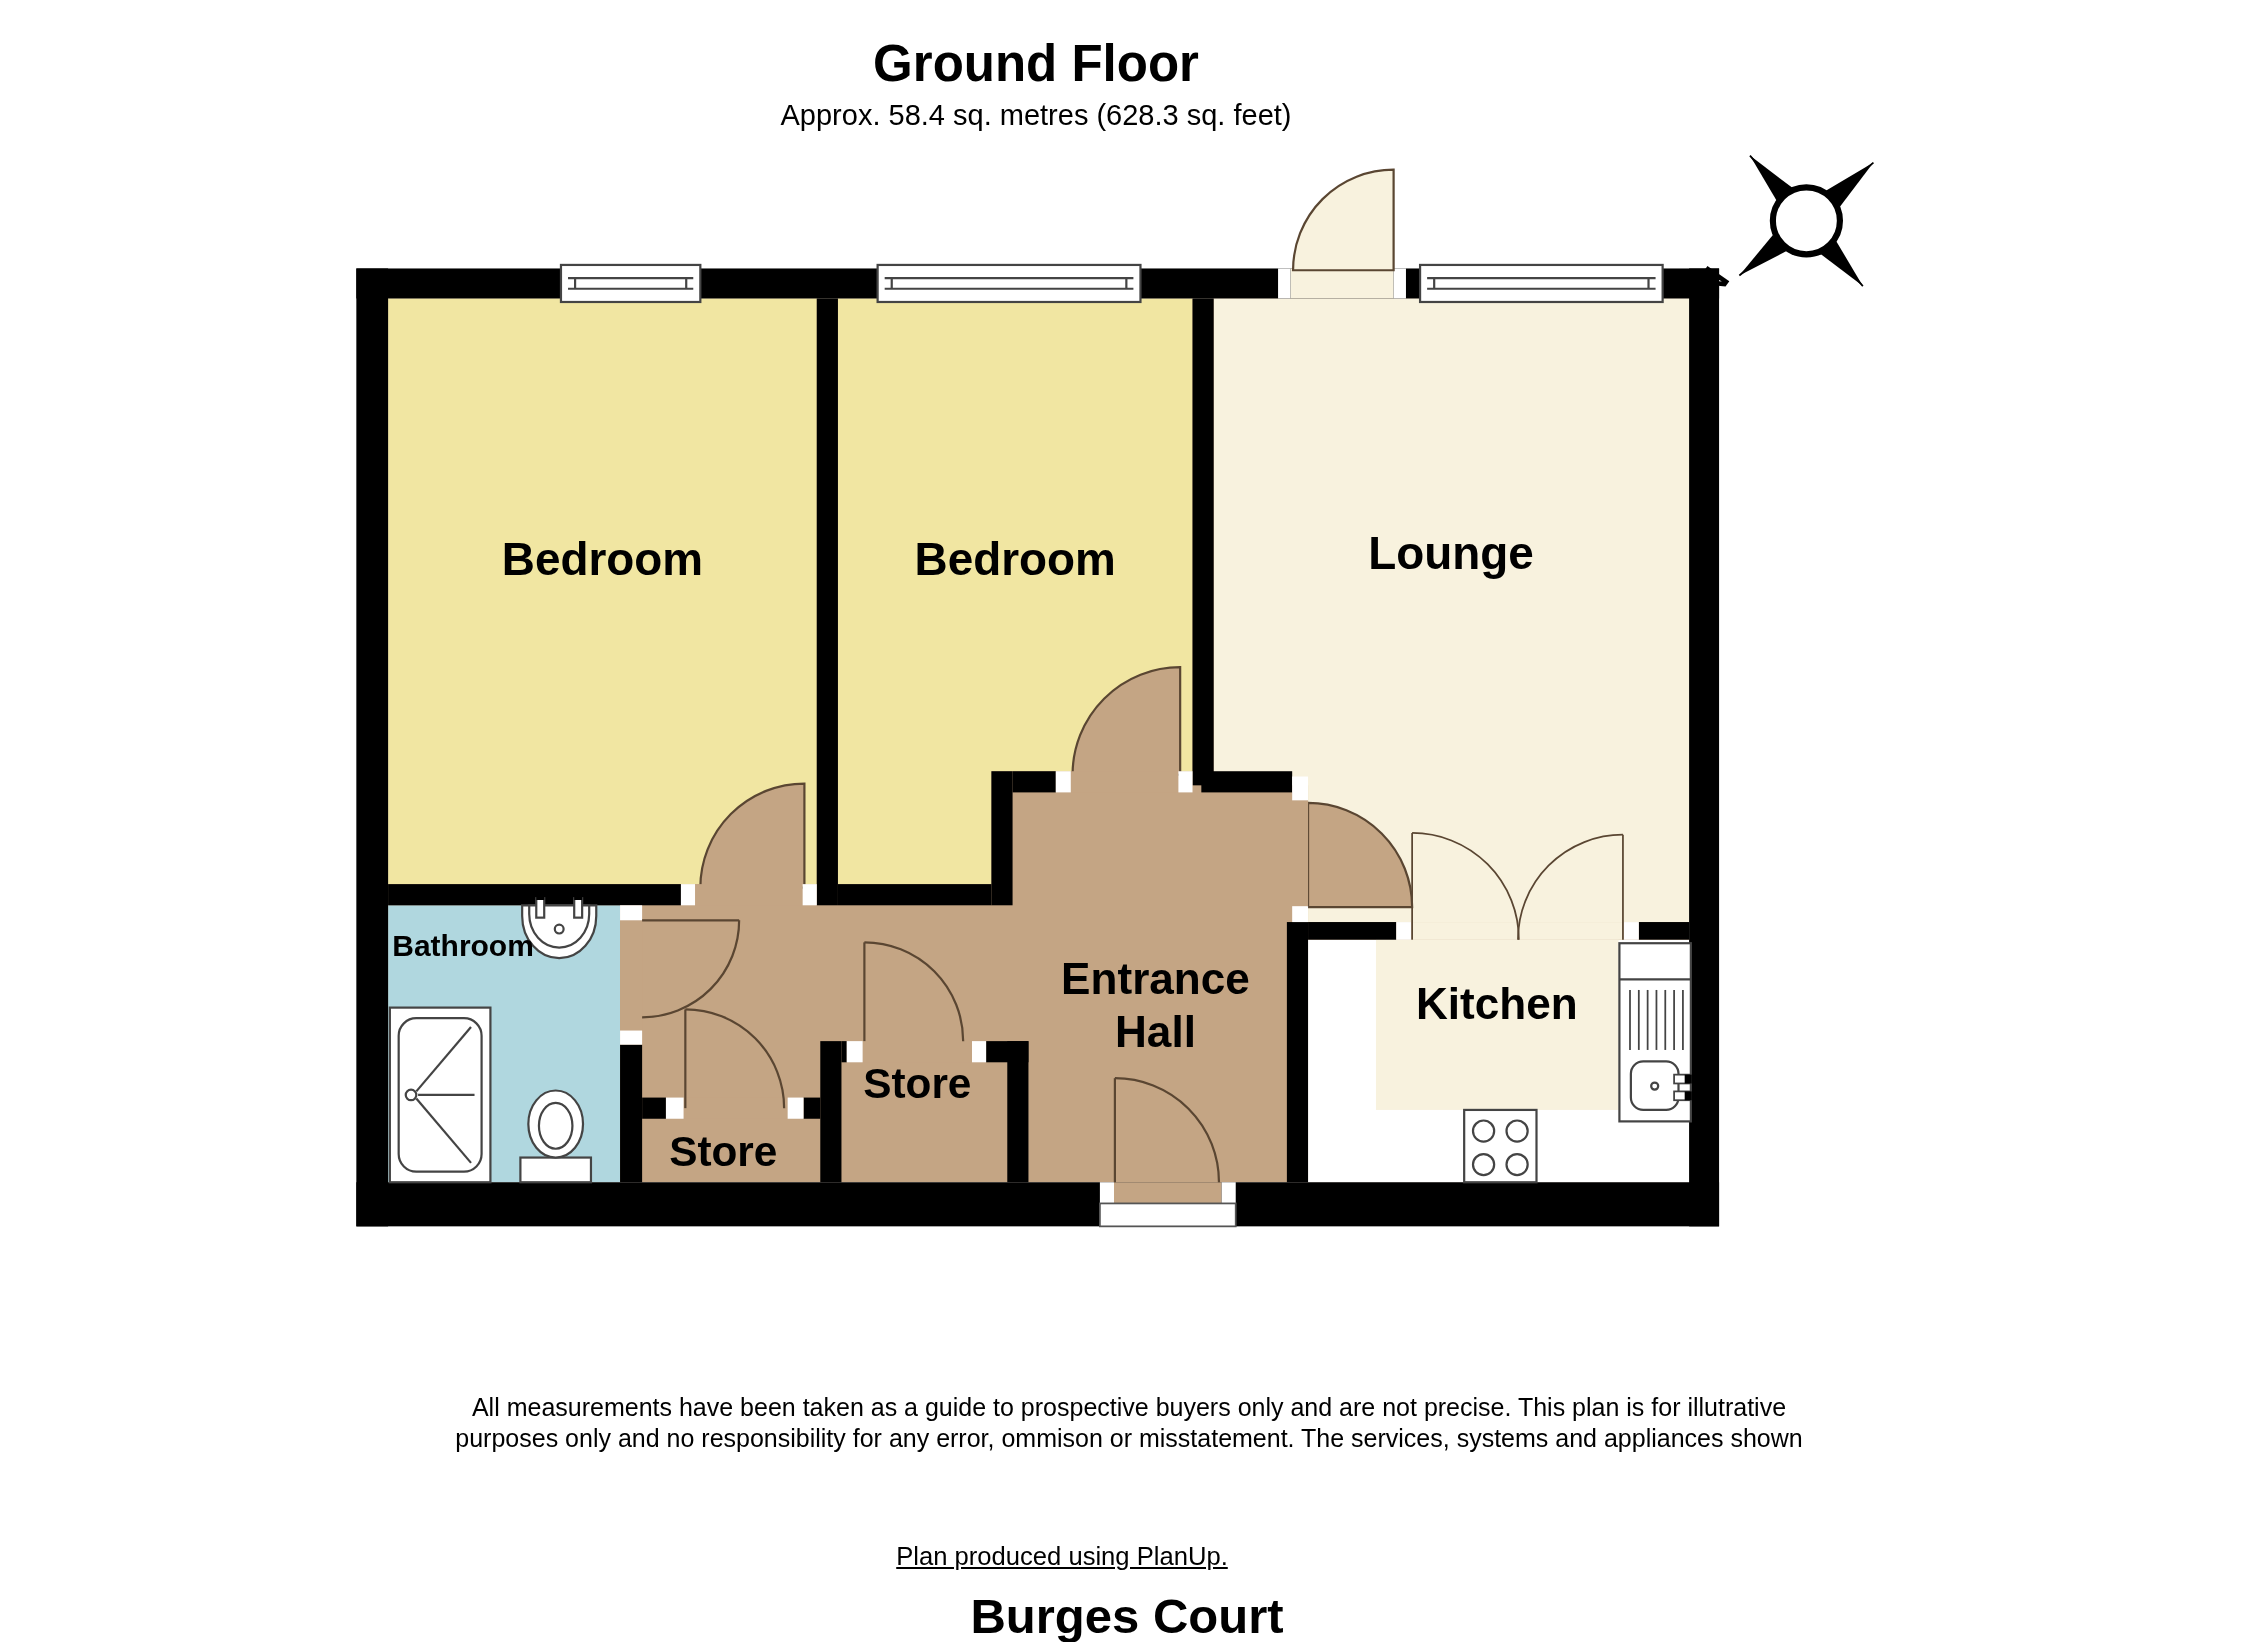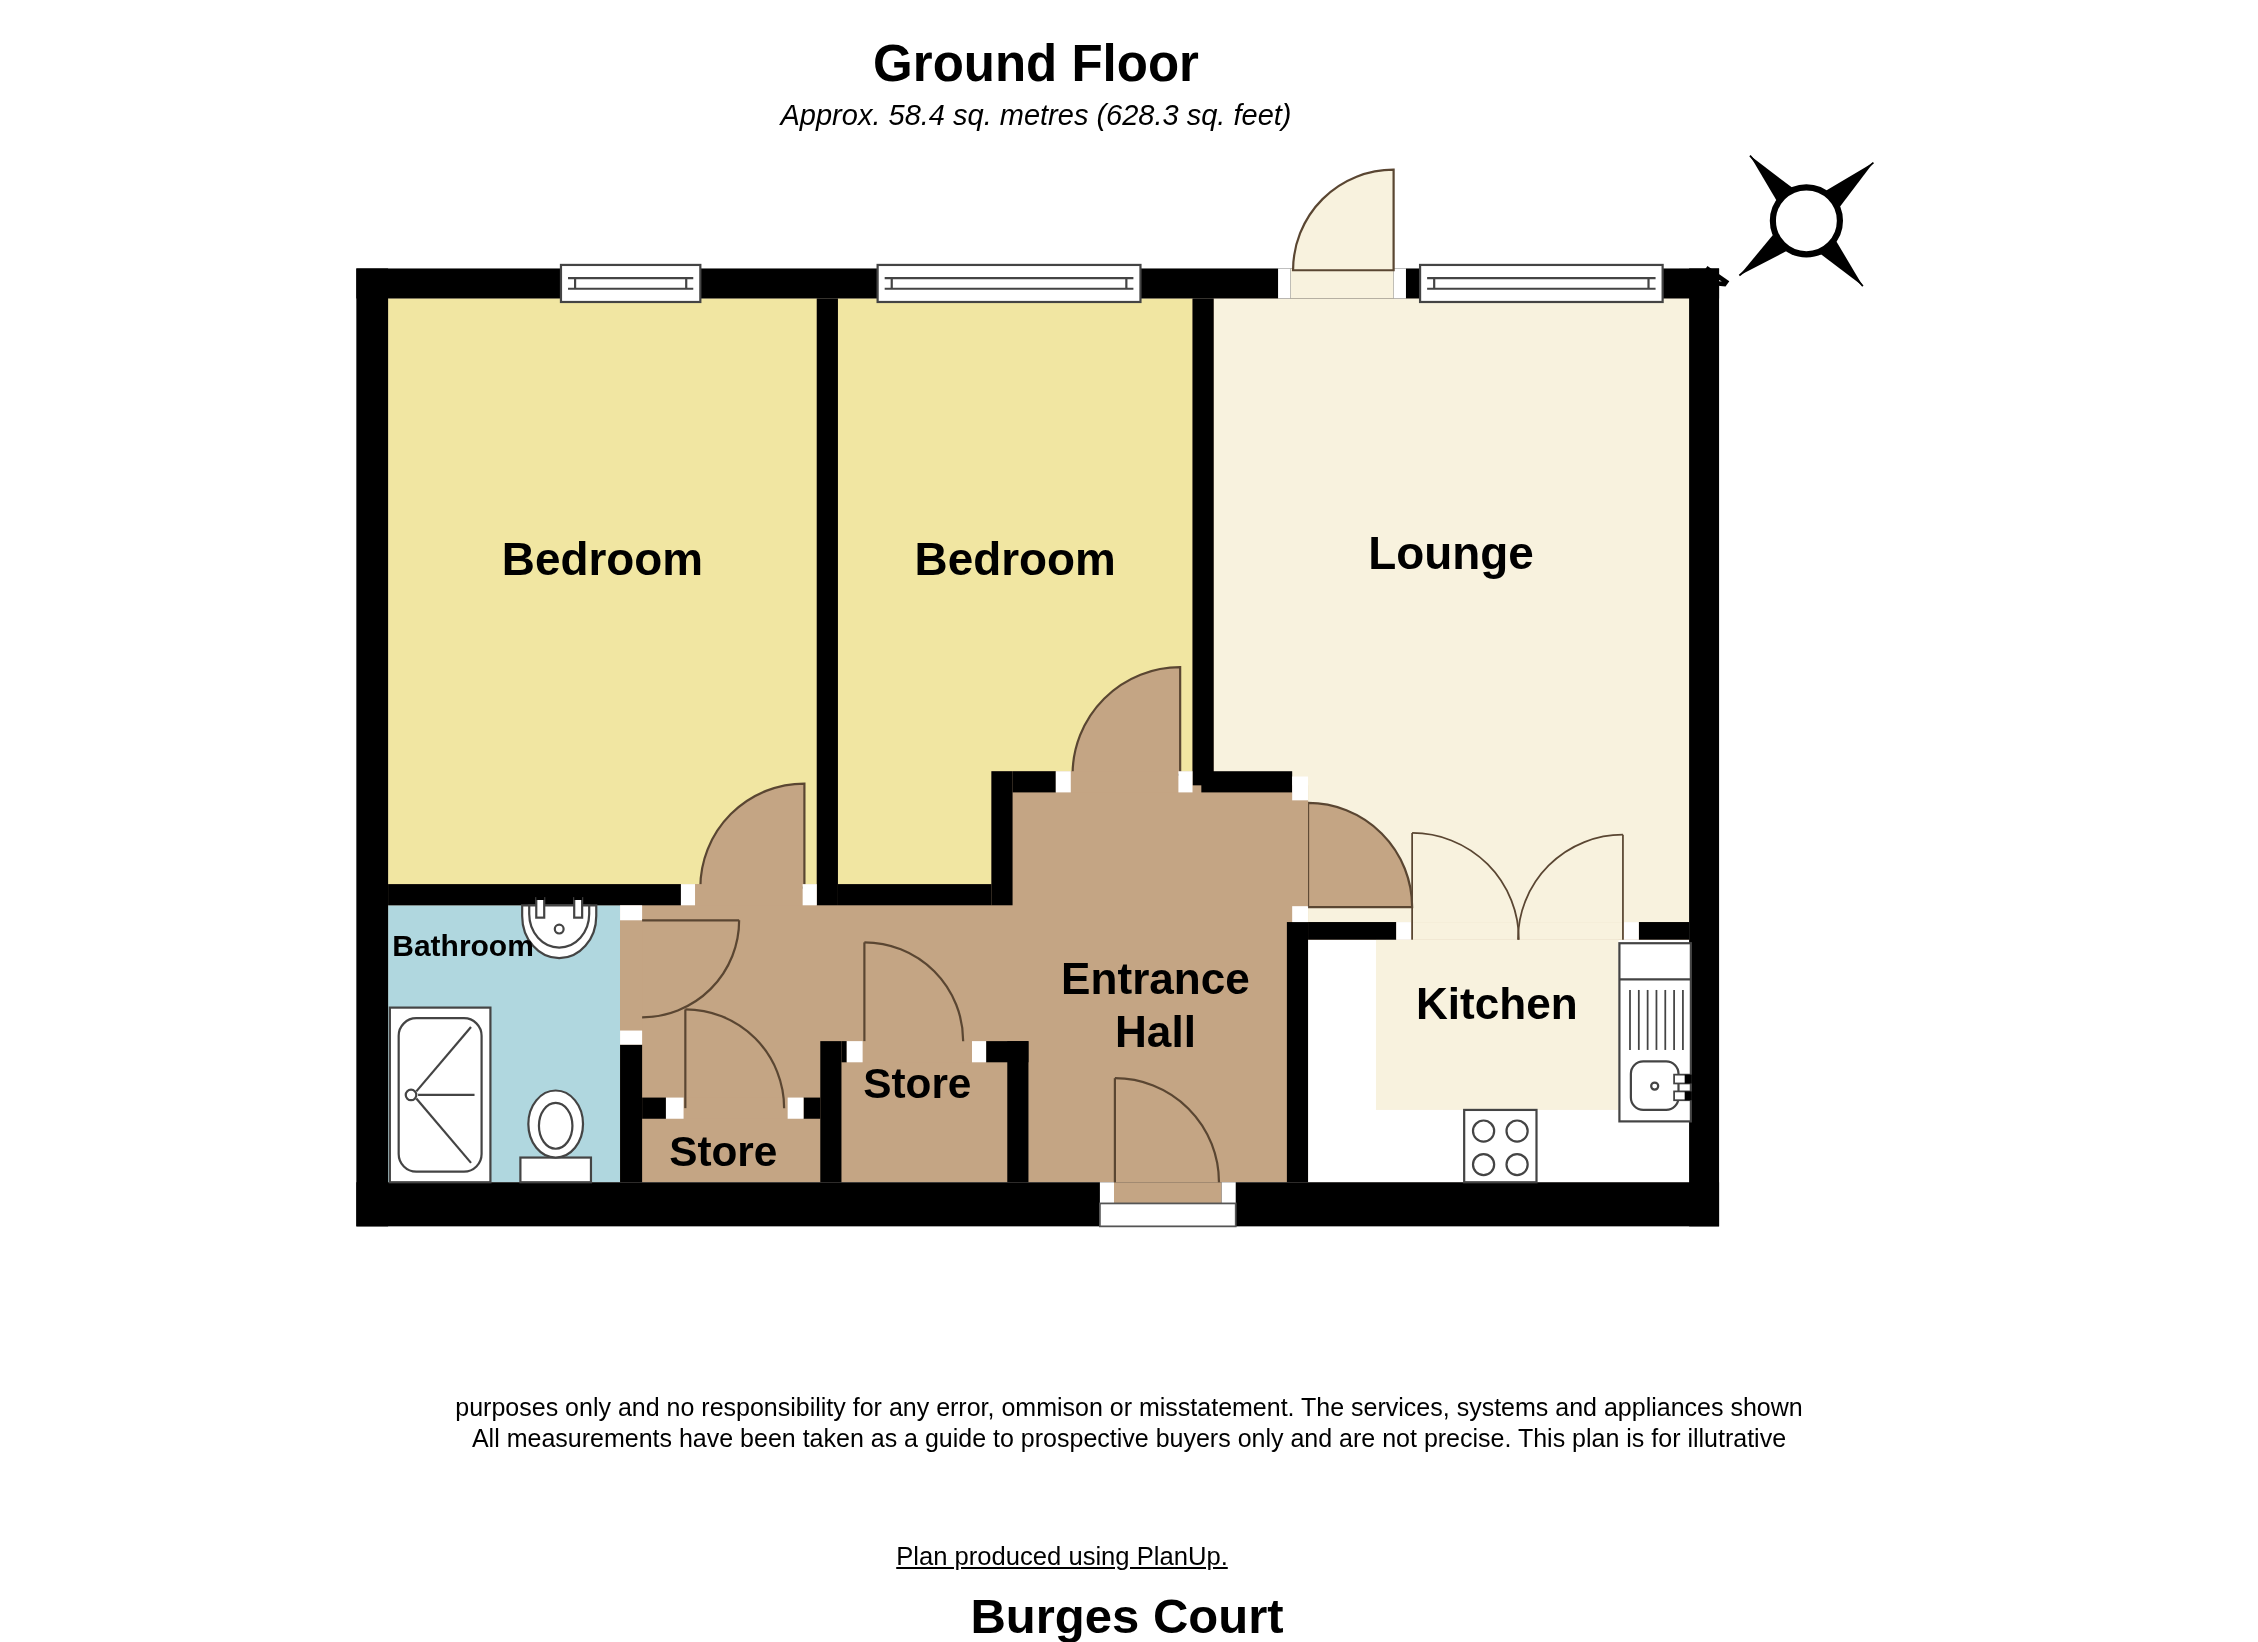--- a/index.html
+++ b/index.html
@@ -1,20 +1,20 @@
 <!DOCTYPE html>
 <html style="font-size:14px"><head>
 <meta charset="utf-8">
 <style>
   html,body{margin:0;padding:0;background:#ffffff;}
   #page{position:relative;width:2226px;height:1643px;background:#ffffff;overflow:hidden;
         font-family:"Liberation Sans", sans-serif;color:#000;}
   .centered{position:absolute;transform:translateX(-50%);white-space:nowrap;text-align:center;}
   #plan-title{top:34px;left:1036px;font-size:51px;font-weight:bold;}
-  #plan-subtitle{top:99px;left:1036px;font-size:29px;font-style:italic;}
+  #plan-subtitle{top:99px;left:1036px;font-size:29px;}
   #total-area{top:1327px;left:1127px;font-size:41px;}
   #disclaimer{position:absolute;top:1392px;left:0;width:2258px;text-align:center;
               font-size:25px;line-height:31px;}
   #produced-by{top:1542px;left:1062px;font-size:25.6px;text-decoration:underline;}
   #property-name{top:1588px;left:1127px;font-size:49px;font-weight:bold;}
   svg text{font-family:"Liberation Sans", sans-serif;font-weight:bold;fill:#000;}
   svg .room-label{text-anchor:middle;}
 </style>
 </head>
 <body>
@@ -231,20 +231,20 @@
       <text class="room-label" x="525" y="1083" font-size="34">Bathroom</text>
       <text class="room-label" x="820" y="1322" font-size="48">Store</text>
       <text class="room-label" x="1040" y="1245" font-size="48">Store</text>
       <text class="room-label" x="1310" y="1127" font-size="50">Entrance</text>
       <text class="room-label" x="1310" y="1187" font-size="50">Hall</text>
       <text class="room-label" x="1697" y="1155" font-size="50">Kitchen</text>
     </g>
   </svg>
 
   <div id="disclaimer">
+    <div>All measurements have been taken as a guide to prospective buyers only and are not precise. This plan is for illutrative</div>
     <div>purposes only and no responsibility for any error, ommison or misstatement. The services, systems and appliances shown</div>
-    <div>All measurements have been taken as a guide to prospective buyers only and are not precise. This plan is for illutrative</div>
   </div>
   <div id="produced-by" class="centered">Plan produced using PlanUp.</div>
   <div id="property-name" class="centered">Burges Court</div>
 
 </div>
 
 
 </body></html>

